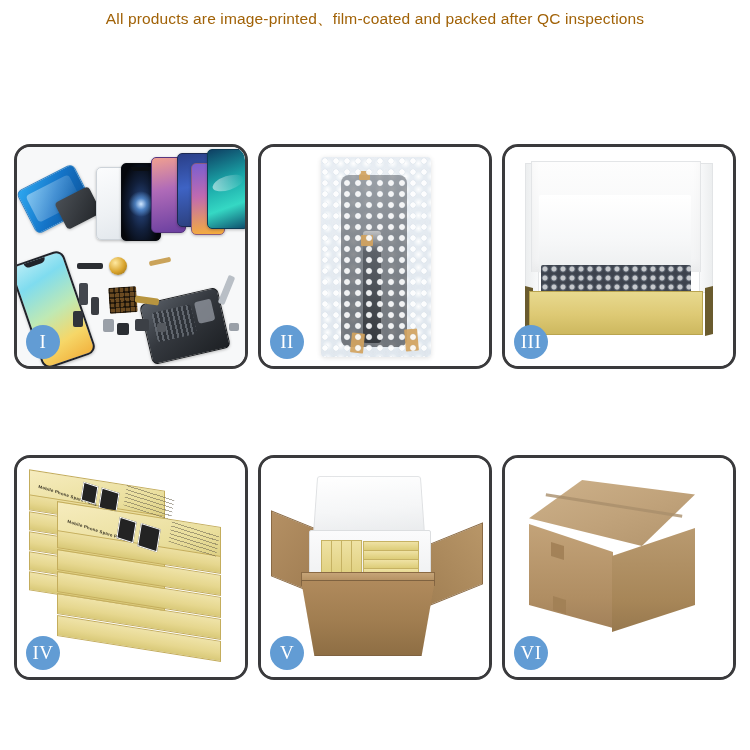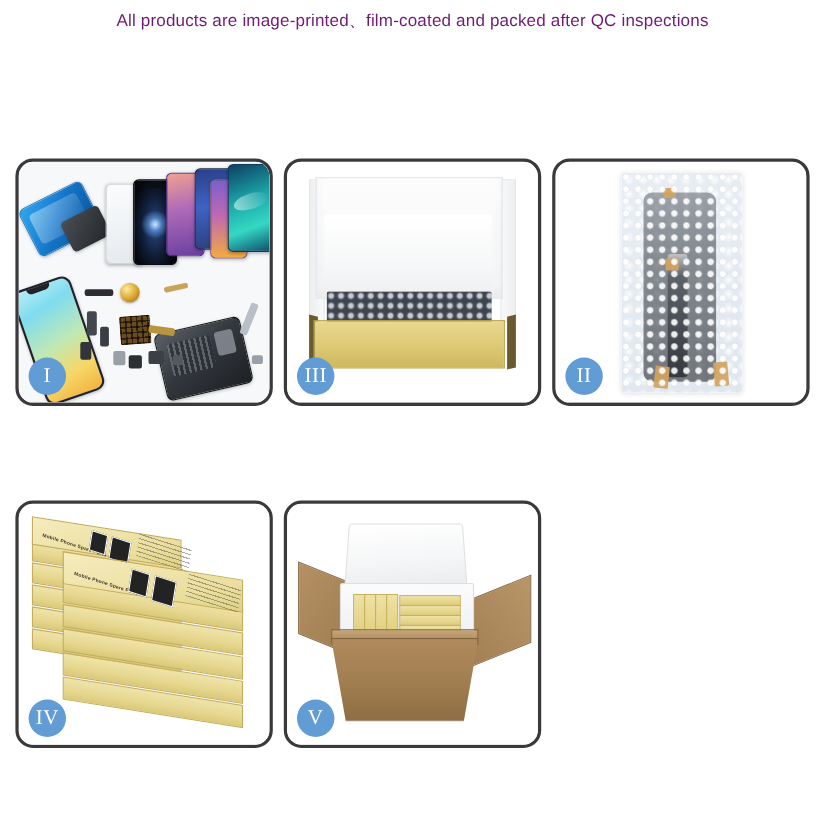--- a/index.html
+++ b/index.html
@@ -30,21 +30,21 @@
     letter-spacing: 1.6px;
     color: #141414;
     font-family: "Liberation Sans", sans-serif;
     line-height: 1.12;
   }
   .subtitle {
     margin: 0;
     padding-top: 9px;
     font-size: 15.5px;
     font-weight: 400;
-    color: #701a75;
+    color: #a16207;
     letter-spacing: 0.15px;
   }
 
   
   .grid {
     position: absolute;
     left: 14px;
     top: 144px;
     width: 722px;
     height: 540px;
@@ -474,46 +474,46 @@
       <div class="flex f8"></div>
       <div class="flex f9"></div>
       <div class="flex f10"></div>
       <div class="flex f11"></div>
       <div class="flex f12"></div>
     </div>
     <div class="badge">I</div>
   </div>
 
   <div class="panel">
-    <div class="photo p3">
-      <div class="box3-flapL"></div>
-      <div class="box3-flapR"></div>
-      <div class="box3-lid"></div>
-      <div class="box3-foam"></div>
-      <div class="box3-bubble"></div>
-      <div class="box3-capL"></div>
-      <div class="box3-capR"></div>
-      <div class="box3-front"></div>
-    </div>
-    <div class="badge">III</div>
-  </div>
-
-  <div class="panel">
     <div class="photo p2">
       <div class="bubblewrap">
         <div class="lcd-inside"></div>
         <div class="lcd-cable"></div>
         <div class="tape t1"></div>
         <div class="tape t2"></div>
         <div class="tape t3"></div>
         <div class="tape t4"></div>
         <div class="bubbles"></div>
       </div>
     </div>
     <div class="badge">II</div>
+  </div>
+
+  <div class="panel">
+    <div class="photo p3">
+      <div class="box3-flapL"></div>
+      <div class="box3-flapR"></div>
+      <div class="box3-lid"></div>
+      <div class="box3-foam"></div>
+      <div class="box3-bubble"></div>
+      <div class="box3-capL"></div>
+      <div class="box3-capR"></div>
+      <div class="box3-front"></div>
+    </div>
+    <div class="badge">III</div>
   </div>
 
   <div class="panel">
     <div class="photo p4">
       <div class="stack">
 
         <div class="kb kb-face kr5"></div>
         <div class="kb kb-face kr4"></div>
         <div class="kb kb-face kr3"></div>
         <div class="kb kb-face kr2"></div>
@@ -556,14 +556,25 @@
         <div class="ybar yh2"></div>
         <div class="ybar yh3"></div>
         <div class="ybar yh4"></div>
       </div>
       <div class="v-cartonTopEdge"></div>
       <div class="v-carton"></div>
     </div>
     <div class="badge">V</div>
   </div>
 
+  <div class="panel">
+    <div class="photo p6">
+      <div class="c6-top"></div>
+      <div class="c6-seam"></div>
+      <div class="c6-left"></div>
+      <div class="c6-right"></div>
+      <div class="c6-tape1"></div>
+      <div class="c6-tape2"></div>
+    </div>
+    <div class="badge">VI</div>
+  </div>
 
 </div>
 
 </body></html>

